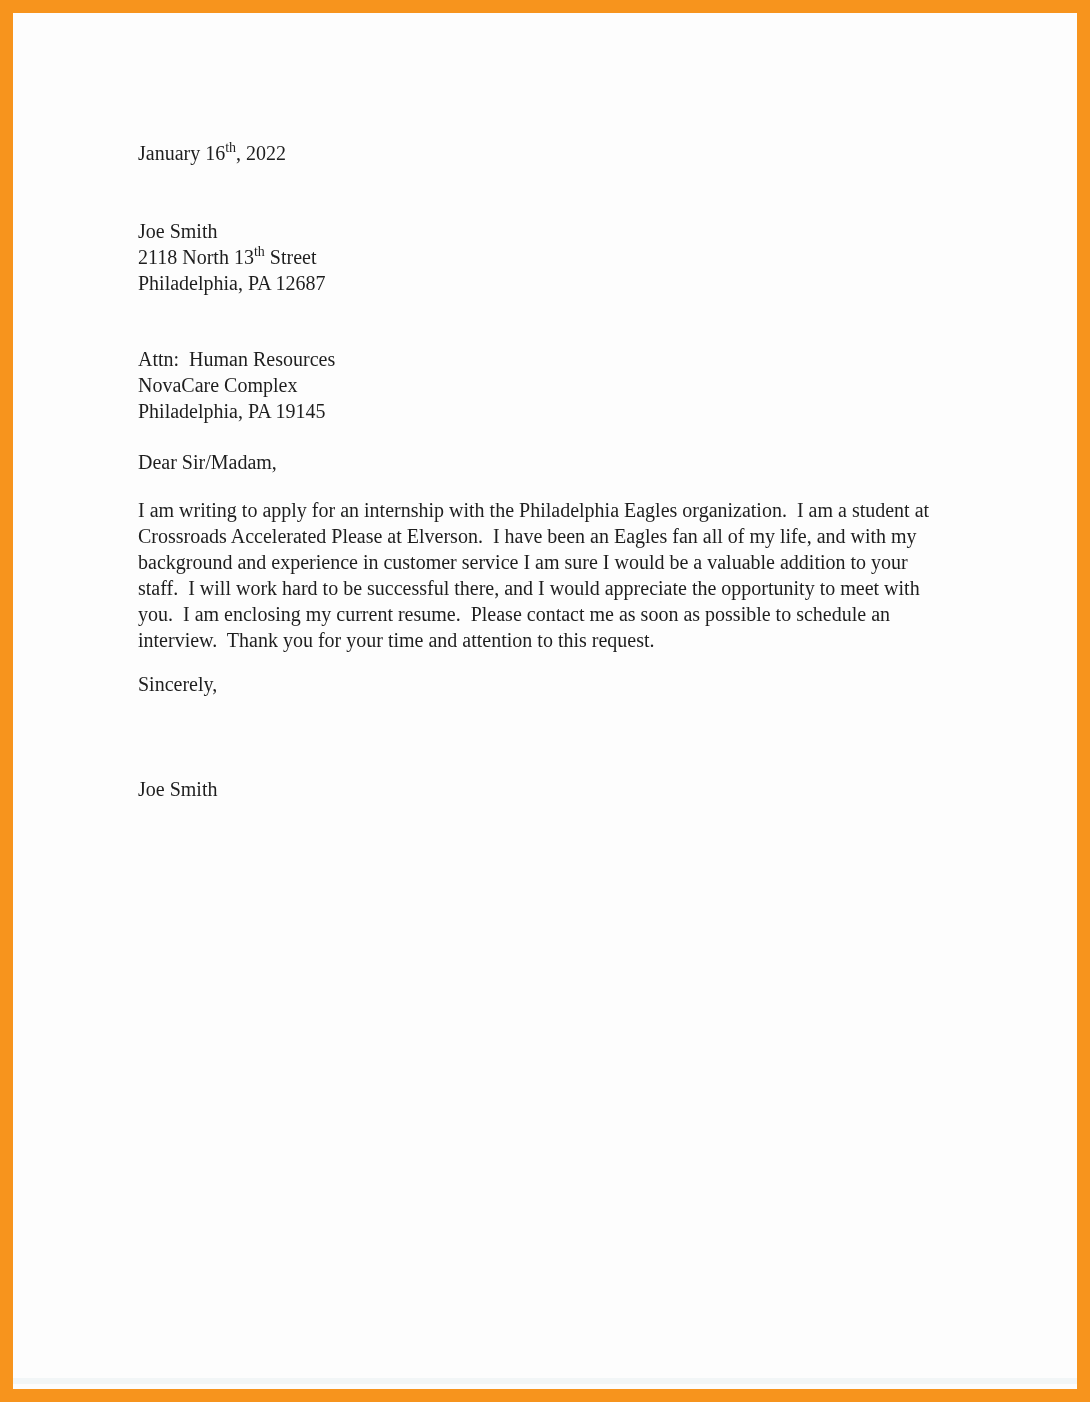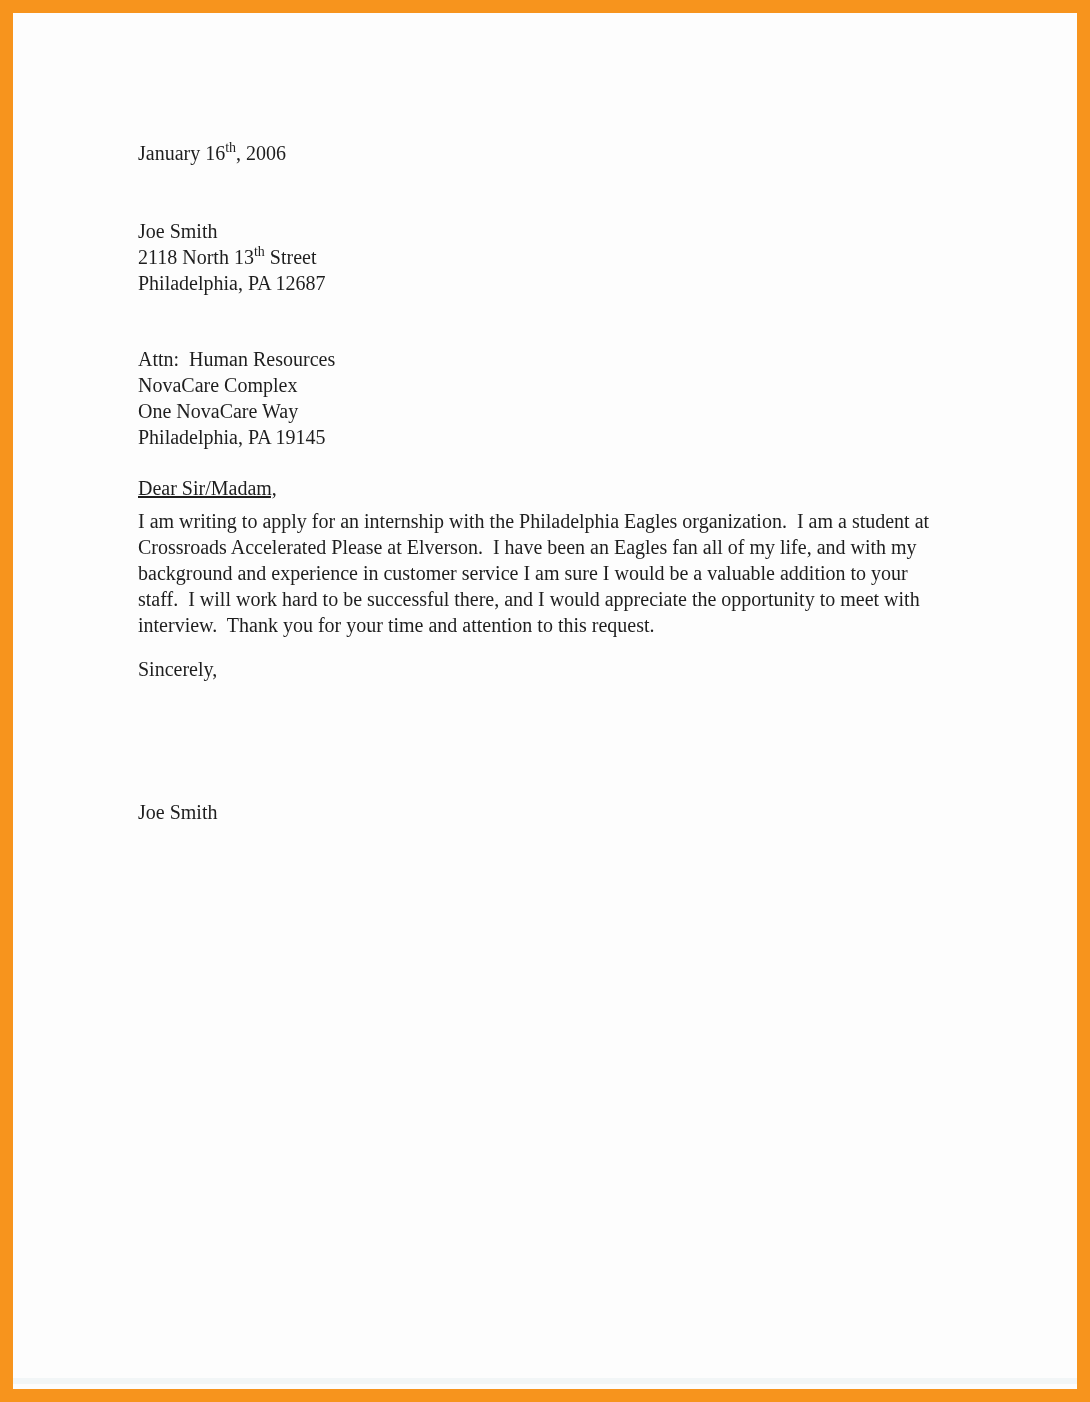--- a/index.html
+++ b/index.html
@@ -25,62 +25,62 @@
   .line { white-space: pre-wrap; }
   sup {
     font-size: 14px;
     line-height: 0;
     vertical-align: super;
   }
   .date       { margin-bottom: 52px; }
   .sender     { margin-bottom: 50px; }
   .recipient  { margin-bottom: 25px; }
   .subject    { margin-bottom: 52px; }
-  .salutation { margin-bottom: 7px; text-decoration: underline; }
+  .salutation { margin-bottom: 22px; }
   .body-par   { margin-bottom: 18px; max-width: 828px; }
-  .closing    { margin-bottom: 117px; }
+  .closing    { margin-bottom: 79px; }
   .page-edge-shadow {
     position: absolute;
     left: 0;
     right: 0;
     bottom: 5px;
     height: 6px;
     background: #edf2f3;
     opacity: 0.7;
   }
 </style>
 </head>
 <body>
 
 <div class="frame" style="border-color: rgb(247, 148, 29); background: rgb(253, 253, 253);">
   <div class="content">
 
-    <p class="line date"><span>January 16</span><sup>th</sup><span>, 2006</span></p>
+    <p class="line date"><span>January 16</span><sup>th</sup><span>, 2022</span></p>
 
     <div class="sender">
       <p class="line">Joe Smith</p>
       <p class="line"><span>2118 North 13</span><sup>th</sup><span> Street</span></p>
       <p class="line">Philadelphia, PA 12687</p>
     </div>
 
     <div class="recipient">
       <p class="line">Attn:  Human Resources</p>
       <p class="line">NovaCare Complex</p>
-      <p class="line">One NovaCare Way</p>
       <p class="line">Philadelphia, PA 19145</p>
     </div>
 
 
     <p class="line salutation">Dear Sir/Madam,</p>
 
     <div class="body-par">
       <div class="line">I am writing to apply for an internship with the Philadelphia Eagles organization.  I am a student at</div>
       <div class="line">Crossroads Accelerated Please at Elverson.  I have been an Eagles fan all of my life, and with my</div>
       <div class="line">background and experience in customer service I am sure I would be a valuable addition to your</div>
       <div class="line">staff.  I will work hard to be successful there, and I would appreciate the opportunity to meet with</div>
+      <div class="line">you.  I am enclosing my current resume.  Please contact me as soon as possible to schedule an</div>
       <div class="line">interview.  Thank you for your time and attention to this request.</div>
     </div>
 
     <p class="line closing">Sincerely,</p>
 
     <p class="line signature">Joe Smith</p>
 
   </div>
   <div class="page-edge-shadow"></div>
 </div>

